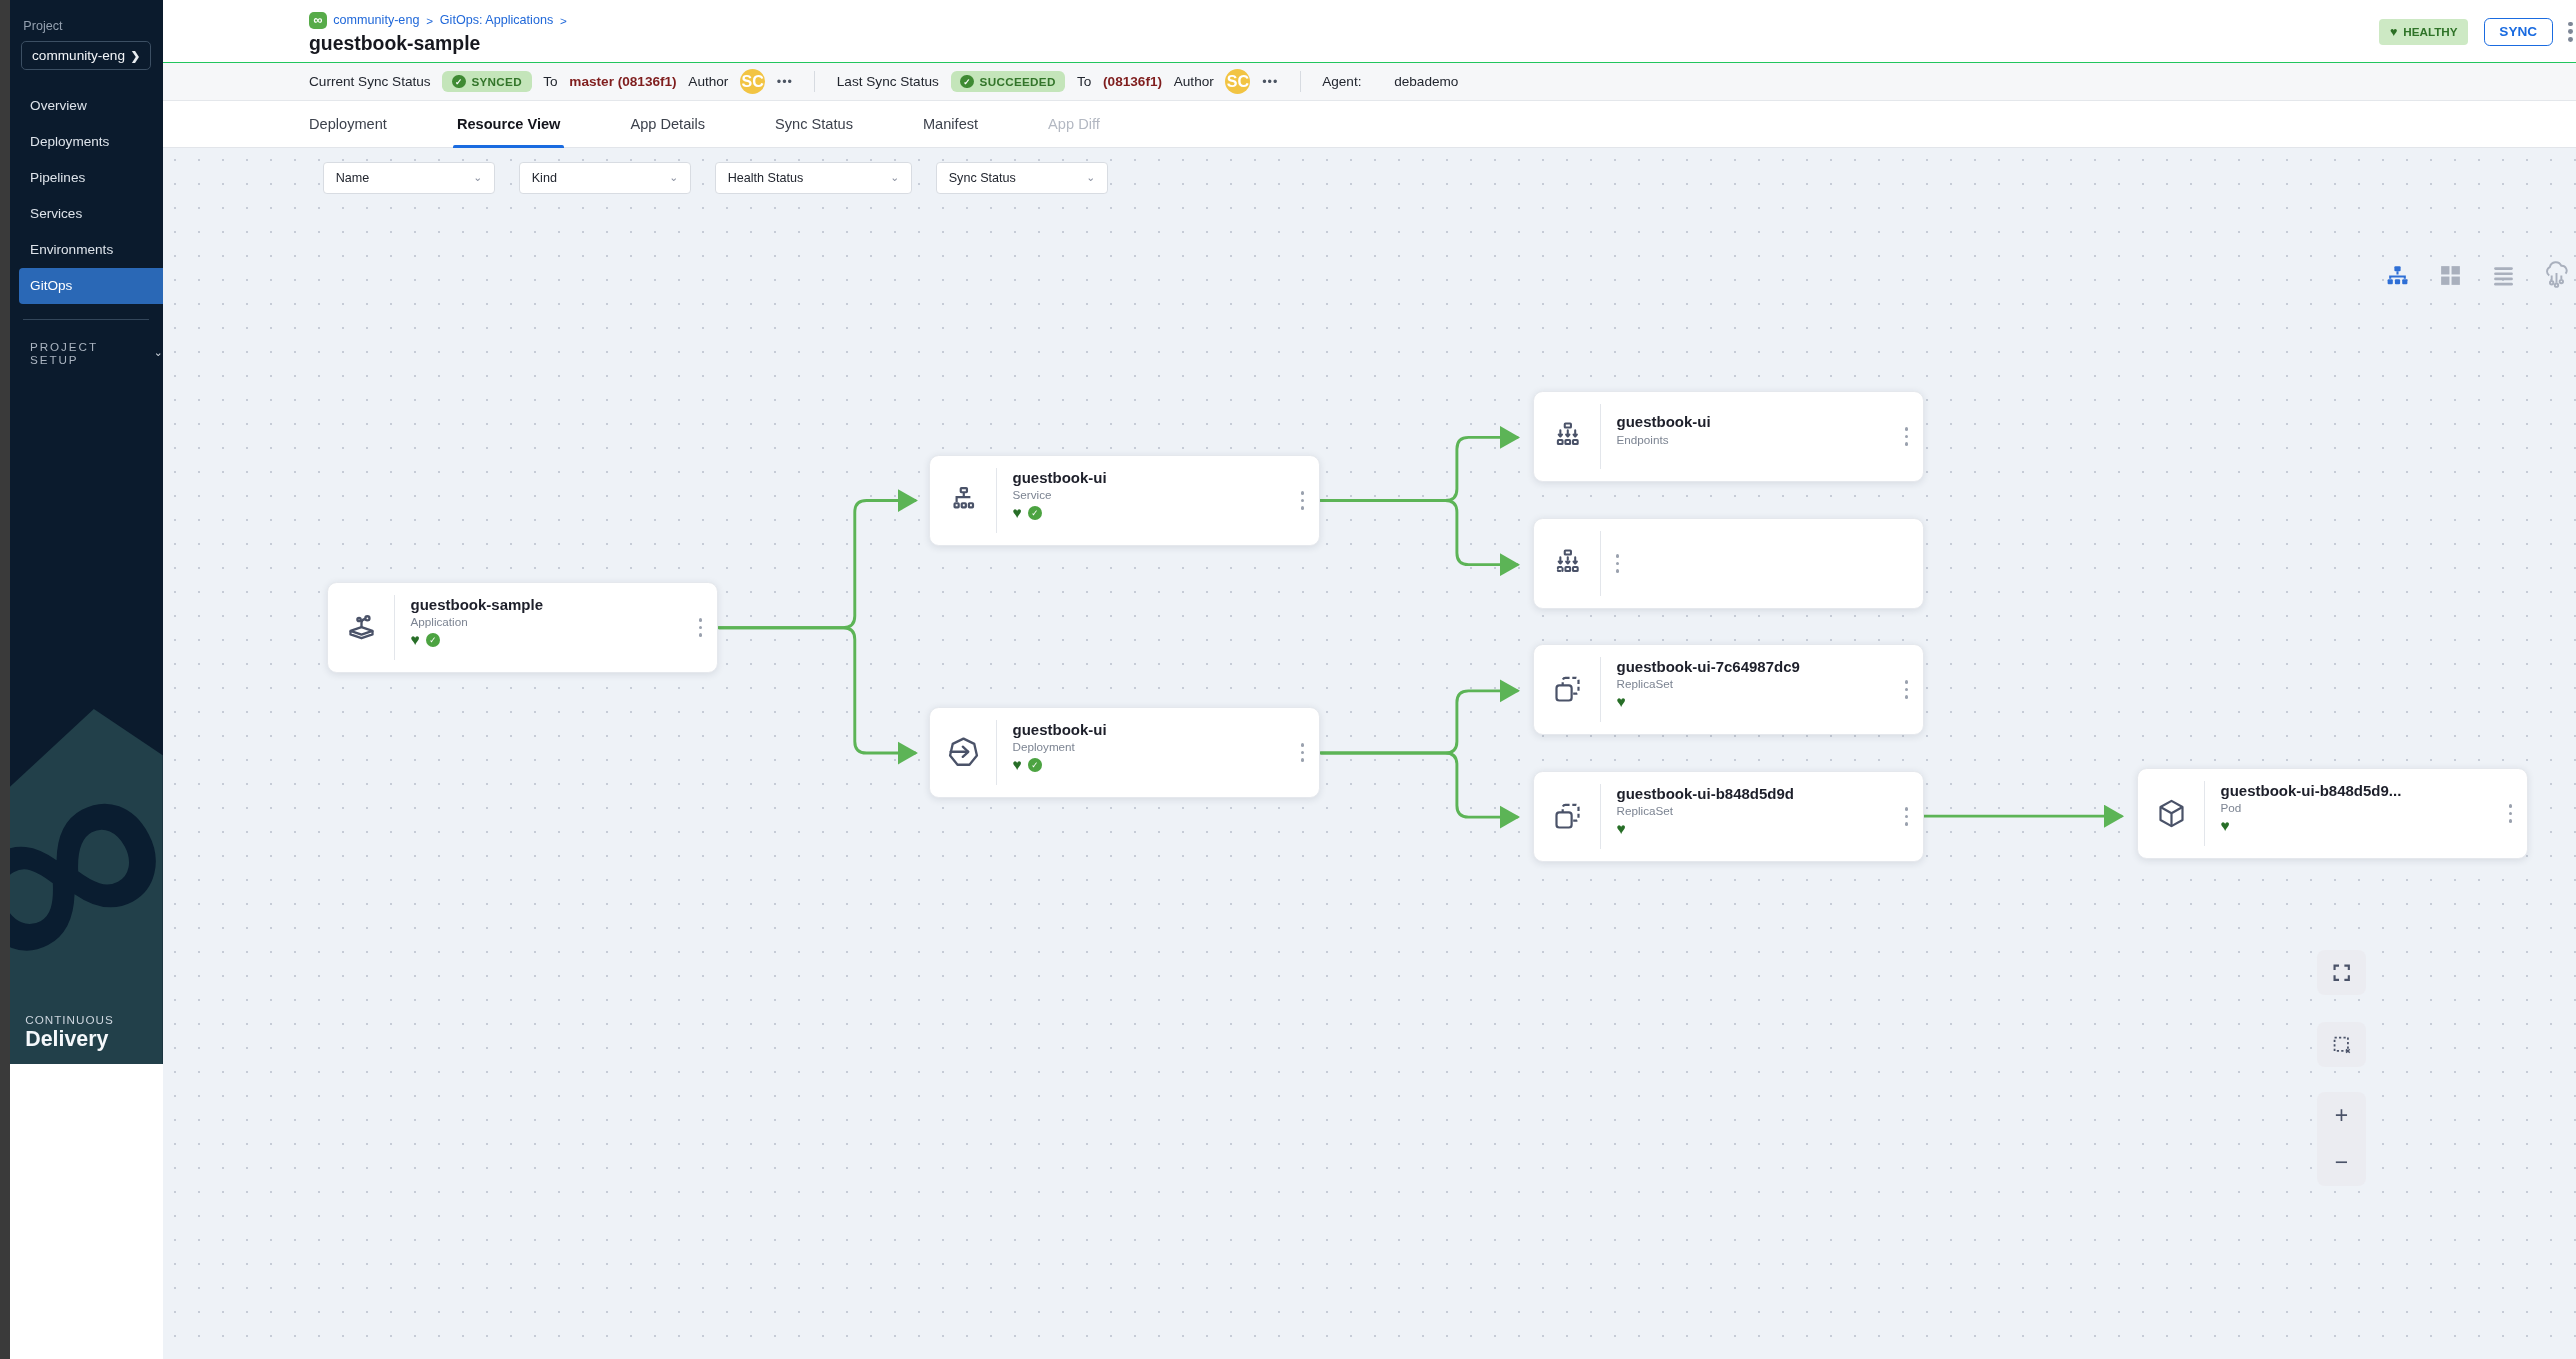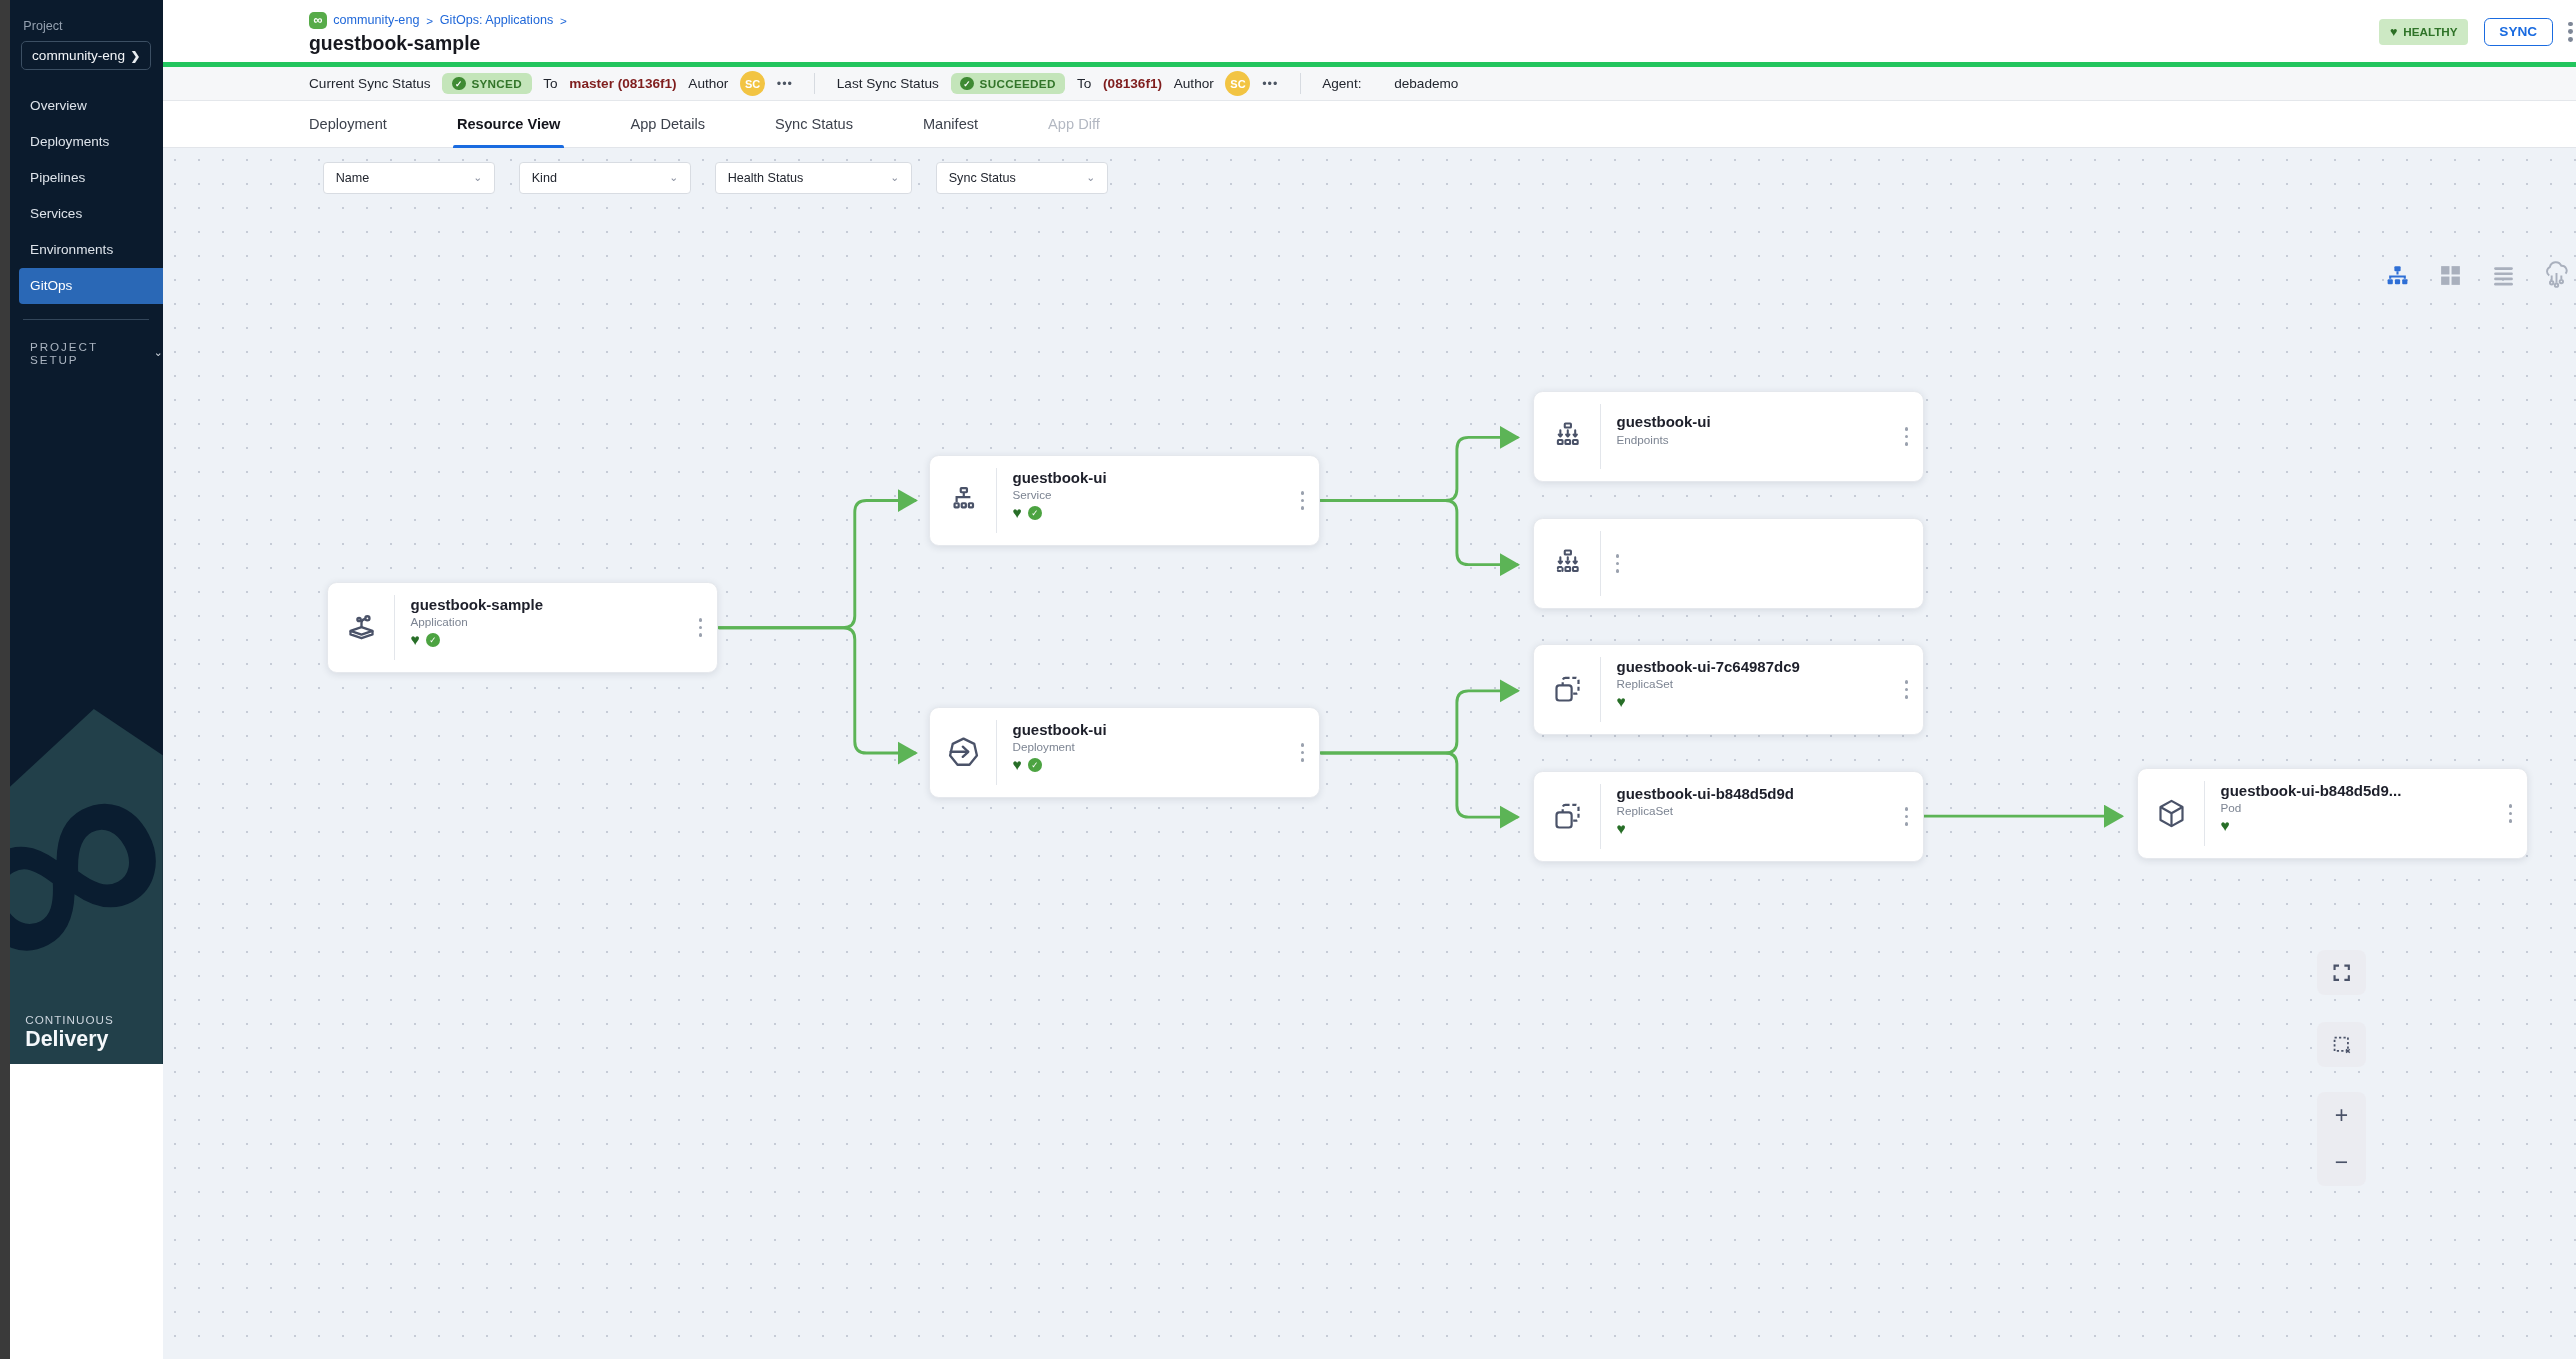--- a/index.html
+++ b/index.html
@@ -43,30 +43,30 @@
   .health-badge { background:#cde9c4; color:#2f7328; border-radius:3.9px; padding:5.8px 10.7px;
                   display:flex; align-items:center; gap:5.8px; font-size:11.7px; font-weight:bold; }
   .health-badge .hb-heart { color:#2b6f24; font-size:12.6px; }
   .sync-btn { background:#ffffff; border:1.5px solid #1a6be0; color:#1a6be0; border-radius:5.8px;
               padding:5.8px 14.6px; font-size:13.6px; font-weight:bold; cursor:pointer; }
   .hdr-kebab { display:flex; flex-direction:column; gap:2.9px; margin-right:-4.9px; cursor:pointer; }
   .hdr-kebab i { width:4.9px; height:4.9px; border-radius:50%; background:#7d8696; }
 
   
   .statusbar { position:absolute; left:163px; top:62px; width:2413px; height:39px; background:#f6f7f9;
-               border-top:5px solid #22c55e; border-bottom:1px solid #e4e7eb;
+               border-top:1px solid #22c55e; border-bottom:1px solid #e4e7eb;
                display:flex; align-items:center; padding-left:146px; font-size:13.6px; color:#22262f; }
   .sb-group { display:flex; align-items:center; gap:11.7px; }
   .sync-pill { border-radius:5.8px; padding:3.9px 9.7px; display:flex; align-items:center; gap:5.8px;
                background:#c4e5ba; color:#33752a; font-size:11.7px; font-weight:bold; letter-spacing:0.3px; }
   .pill-check { width:13.6px; height:13.6px; border-radius:50%; background:#3f8a33; color:#ffffff;
                 display:flex; align-items:center; justify-content:center; font-size:8.7px; }
   .rev-link { color:#7f1d1d; font-weight:bold; cursor:pointer; }
   .avatar { width:25px; height:25px; border-radius:50%; background:#f2c443; color:#ffffff;
-            display:flex; align-items:center; justify-content:center; font-size:11px; font-weight:bold; }
+            display:flex; align-items:center; justify-content:center; font-size:16px; font-weight:bold; }
   .dots3 { color:#4c5563; font-size:12.6px; letter-spacing:1px; cursor:pointer; }
   .sb-div { width:1px; height:21.4px; background:#d7dbe1; margin:0 21.4px; }
   .agent-label { font-weight:normal; }
   .agent-value { margin-left:21px; }
 
   
   .tabs { position:absolute; left:163px; top:101px; width:2413px; height:47px; background:#ffffff;
           border-bottom:1px solid #e2e5ea; display:flex; align-items:center; gap:70px; padding-left:146px; }
   .tab { font-size:14.6px; color:#3c414c; cursor:pointer; position:relative; height:47px;
          display:flex; align-items:center; }

